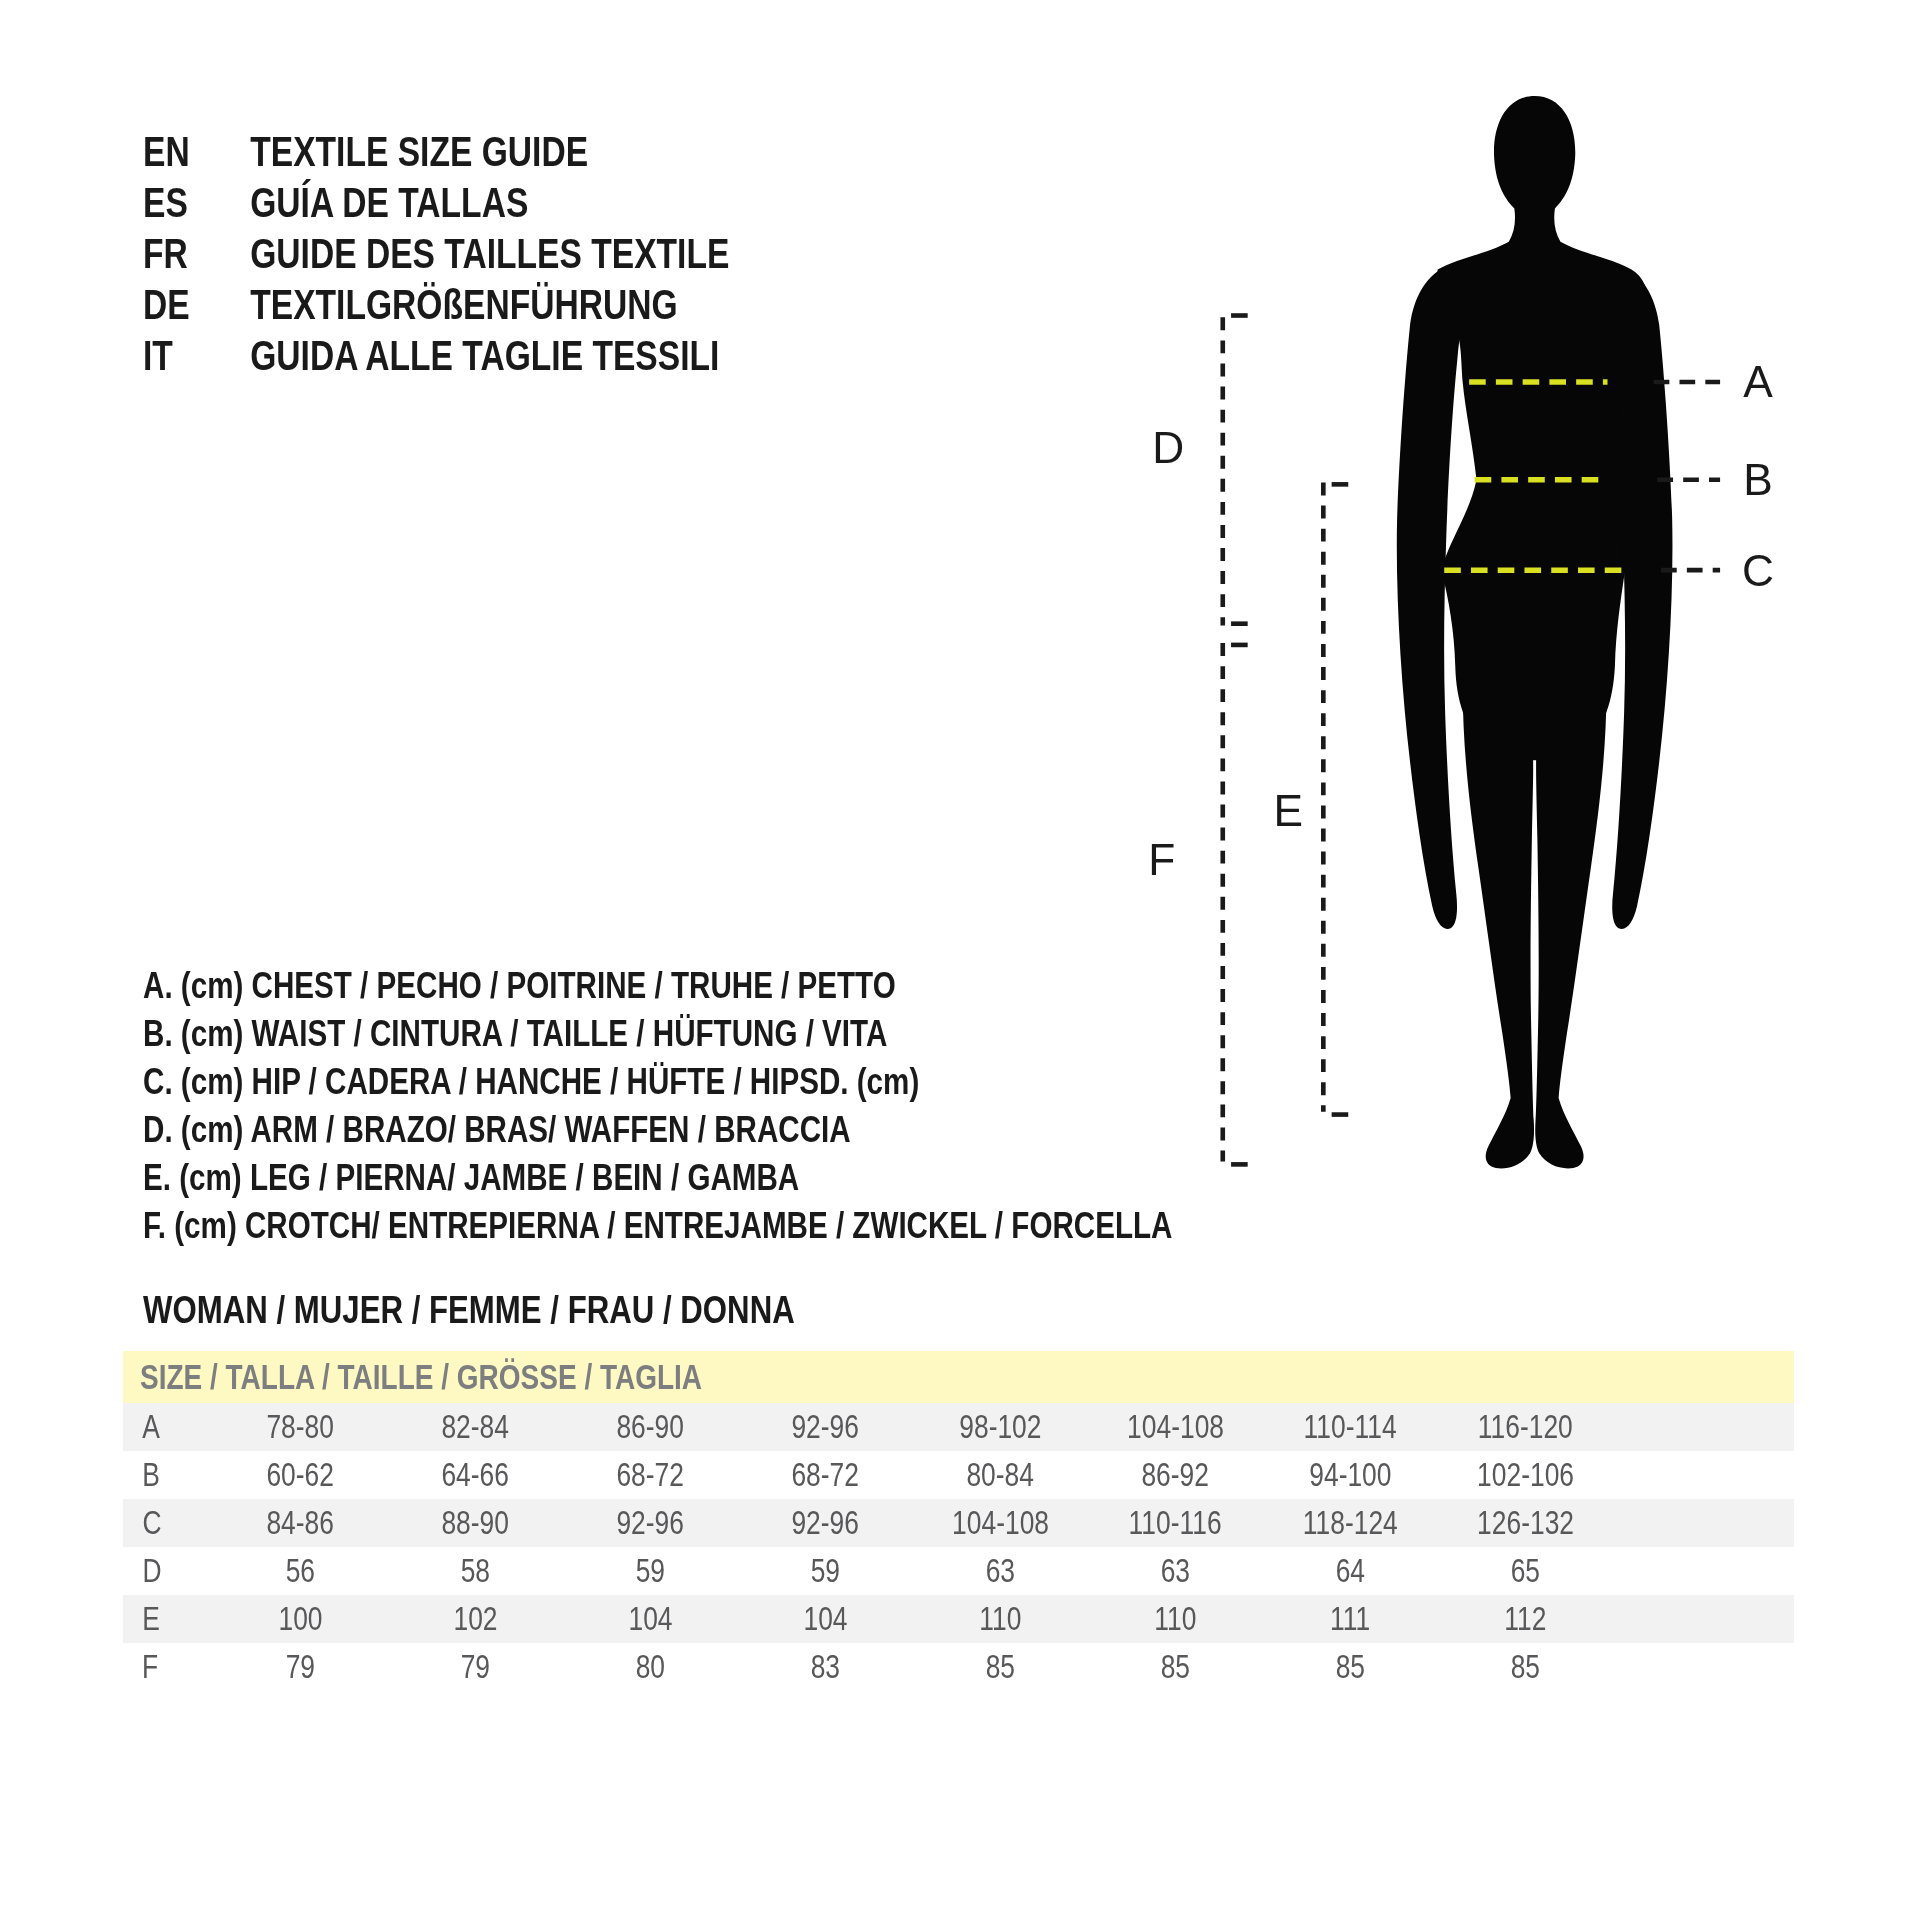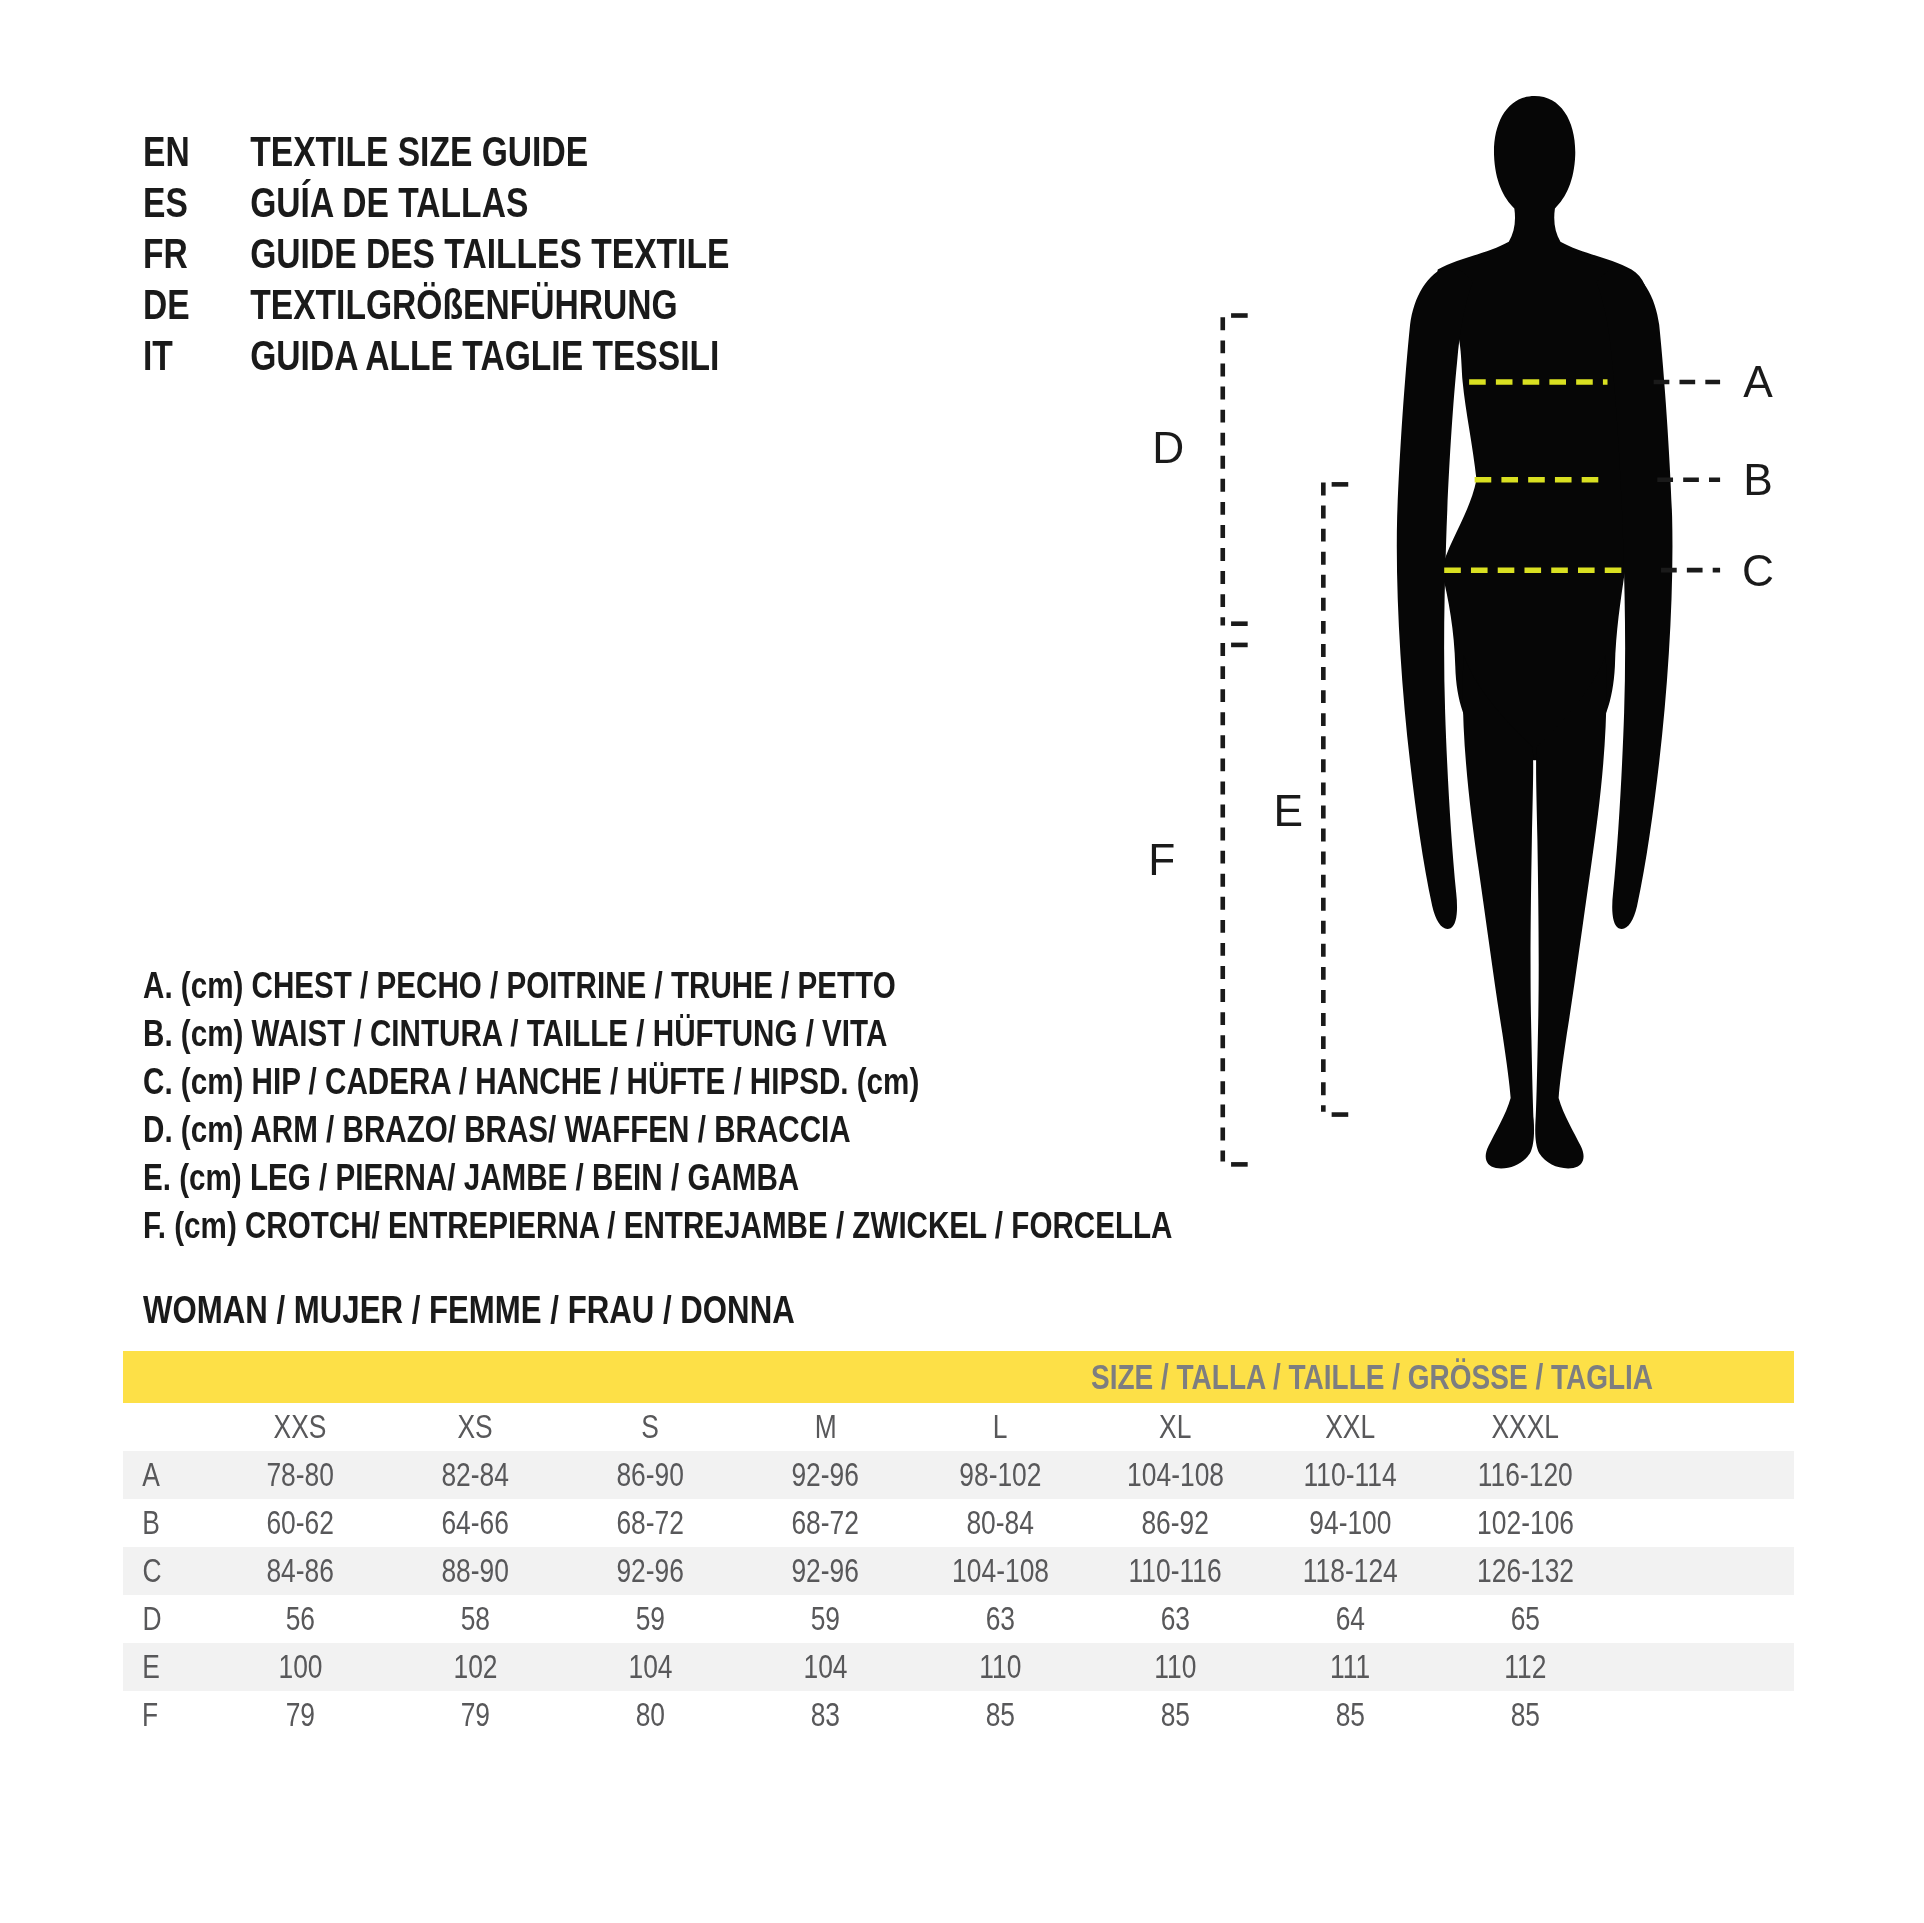--- a/index.html
+++ b/index.html
@@ -20,22 +20,22 @@
   
   .legend{position:absolute;left:143px;top:962px;}
   .legend-line{height:48px;display:flex;align-items:center;font-size:37px;font-weight:700;}
 
   
   .section-title{position:absolute;left:143px;top:1288px;height:48px;display:flex;
     font-size:39px;font-weight:700;}
 
   
   .size-table{position:absolute;left:123px;top:1351px;width:1671px;}
-  .table-headbar{height:52px;background:#fde047;display:flex;align-items:center;padding-left:16.6px;
-    box-sizing:border-box;font-size:35px;font-weight:700;color:#7d7e80;justify-content:flex-end;}
+  .table-headbar{height:52px;background:#fef9c3;display:flex;align-items:center;padding-left:16.6px;
+    box-sizing:border-box;font-size:35px;font-weight:700;color:#7d7e80;}
   .trow{display:grid;grid-template-columns:90px repeat(8,175px) 1fr;height:48px;align-items:center;}
   .trow.stripe{background:#f2f2f2;}
   .tcell{color:#58585a;font-size:33px;text-align:center;}
   .tcell.rowlabel{text-align:left;padding-left:16.6px;}
   .sizes .tcell{font-weight:400;}
 
   
   .figure-svg{position:absolute;left:1144px;top:83px;width:665px;height:1098px;}
   .fig-letter{font-family:"Liberation Sans", sans-serif;font-size:48px;fill:#1a1a1a;}
 </style>
@@ -196,32 +196,20 @@
     <text class="fig-letter" x="26" y="395" text-anchor="middle" dominant-baseline="central">D</text>
     <text class="fig-letter" x="156" y="788" text-anchor="middle" dominant-baseline="central">E</text>
     <text class="fig-letter" x="19" y="842" text-anchor="middle" dominant-baseline="central">F</text>
   </svg>
 
   <div class="size-table">
     <div class="table-headbar">
       <span class="cond">SIZE / TALLA / TAILLE / GRÖSSE / TAGLIA</span>
     </div>
 
-    <div class="trow sizes">
-      <div class="tcell rowlabel"></div>
-      <div class="tcell"><span class="condc">XXS</span></div>
-      <div class="tcell"><span class="condc">XS</span></div>
-      <div class="tcell"><span class="condc">S</span></div>
-      <div class="tcell"><span class="condc">M</span></div>
-      <div class="tcell"><span class="condc">L</span></div>
-      <div class="tcell"><span class="condc">XL</span></div>
-      <div class="tcell"><span class="condc">XXL</span></div>
-      <div class="tcell"><span class="condc">XXXL</span></div>
-      <div class="tcell"></div>
-    </div>
 
     <div class="trow stripe">
       <div class="tcell rowlabel"><span class="condc">A</span></div>
       <div class="tcell"><span class="condc">78-80</span></div>
       <div class="tcell"><span class="condc">82-84</span></div>
       <div class="tcell"><span class="condc">86-90</span></div>
       <div class="tcell"><span class="condc">92-96</span></div>
       <div class="tcell"><span class="condc">98-102</span></div>
       <div class="tcell"><span class="condc">104-108</span></div>
       <div class="tcell"><span class="condc">110-114</span></div>

